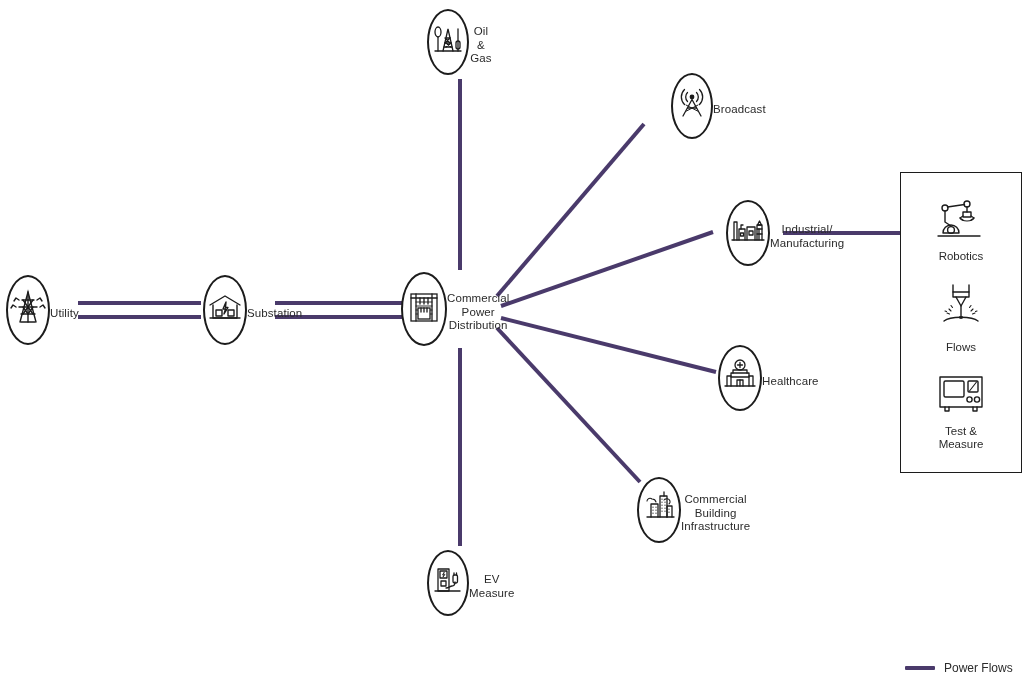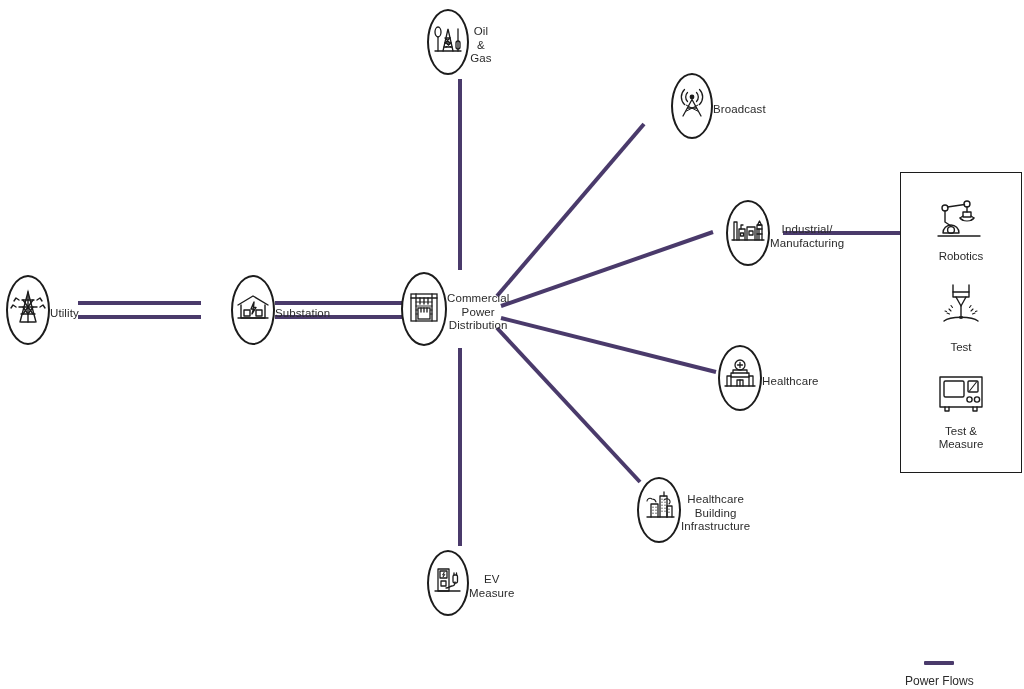--- a/index.html
+++ b/index.html
@@ -48,21 +48,21 @@
     font-size:11.5px;
     line-height:13.5px;
     text-align:center;
     color:#2b2b2b;
     white-space:pre-line;
   }
 
   
   .legend{
     position:absolute;
-    display:flex;align-items:center;gap:9px;flex-direction:column;
+    display:flex;align-items:center;gap:9px;
   }
   .legend .swatch{
     width:30px;height:4px;background:#4a3a6b;border-radius:1px;display:block;
   }
   .legend .legend-label{font-size:12px;color:#2b2b2b;}
 </style>
 </head>
 <body>
 
 <div id="stage">
@@ -100,21 +100,21 @@
           <path d="M13 26 L27 26"></path>
           <path d="M15 12 L20 19 L25 12 M15 19 L20 26 L25 19"></path>
           <path d="M20 19 L15 26 M20 19 L25 26"></path>
           <path d="M13 34 L27 34"></path>
         </svg>
       </span>
     </div>
     <div class="label">Utility</div>
   </div>
 
-  <div class="node" style="left:203px;top:275px;width:70px;margin-left:28px;">
+  <div class="node" style="left:203px;top:275px;width:70px;">
     <div class="circle" style="width:70px;height:70px;">
       <span>
         <svg width="40" height="40" viewBox="0 0 40 40" fill="none" stroke="#1c1c1c" stroke-width="1.4" stroke-linejoin="round" stroke-linecap="round">
           <path d="M5 17 L20 8 L35 17"></path>
           <path d="M8 17 L8 30 L32 30 L32 17"></path>
           <path d="M5 30 L35 30"></path>
           <rect x="11" y="22" width="6" height="6"></rect>
           <rect x="23" y="22" width="6" height="6"></rect>
           <path d="M21 14 L18 21 L20.5 21 L19 26 L23 19.5 L20.5 19.5 Z"></path>
         </svg>
@@ -230,21 +230,21 @@
           <path d="M28 29 L28 18 L33 18 L33 29"></path>
           <g stroke-width="0.9">
             <path d="M14 19 L14 19.5 M17 19 L17 19.5 M14 22 L14 22.5 M17 22 L17 22.5 M14 25 L14 25.5 M17 25 L17 25.5"></path>
             <path d="M23 11 L23 11.5 M26 11 L26 11.5 M23 14 L23 14.5 M26 14 L26 14.5 M23 17 L23 17.5 M26 17 L26 17.5 M23 20 L23 20.5 M26 20 L26 20.5 M23 23 L23 23.5 M26 23 L26 23.5"></path>
             <path d="M30 21 L30 21.5 M30 24 L30 24.5"></path>
           </g>
           <path d="M8 29 L35 29"></path>
         </svg>
       </span>
     </div>
-    <div class="label" style="width:150px;">Healthcare Building
+    <div class="label" style="width:150px;">Commercial Building
 Infrastructure</div>
   </div>
 
   <div class="node" style="left:427px;top:550px;width:66px;">
     <div class="circle" style="width:66px;height:66px;">
       <span>
         <svg width="38" height="38" viewBox="0 0 38 38" fill="none" stroke="#1c1c1c" stroke-width="1.3" stroke-linecap="round" stroke-linejoin="round">
           <rect x="9" y="7" width="11" height="22"></rect>
           <rect x="11" y="9" width="7" height="7"></rect>
           <path d="M15 10.5 L13.5 13 L15 13 L14 15 L16 12.4 L14.8 12.4 Z" stroke-width="0.8"></path>
@@ -290,21 +290,21 @@
           <path d="M31 26 L31 36"></path>
           <ellipse cx="31" cy="37.5" rx="2.2" ry="1.4" fill="#1c1c1c" stroke="none"></ellipse>
           <path d="M14 41 C20 36 42 36 48 41"></path>
           <g stroke-width="1.1">
             <path d="M19 29 L21 31 M17 33 L19.5 34 M21 25.5 L22.5 27.5"></path>
             <path d="M43 29 L41 31 M45 33 L42.5 34 M41 25.5 L39.5 27.5"></path>
             <path d="M15 31 L16.5 31.5 M47 31 L45.5 31.5"></path>
           </g>
         </svg>
       </span>
-      <div class="gi-label">Test</div>
+      <div class="gi-label">Flows</div>
     </div>
 
     <div class="group-item">
       <span>
         <svg width="62" height="44" viewBox="0 0 62 44" fill="none" stroke="#1c1c1c" stroke-width="1.4" stroke-linecap="round" stroke-linejoin="round">
           <rect x="10" y="5" width="42" height="30"></rect>
           <rect x="14" y="9" width="20" height="16" rx="1.5"></rect>
           <rect x="38" y="9" width="10" height="11" rx="1"></rect>
           <path d="M39.5 19 L46.5 10" stroke-width="1.1"></path>
           <circle cx="39.5" cy="27.5" r="2.6"></circle>

